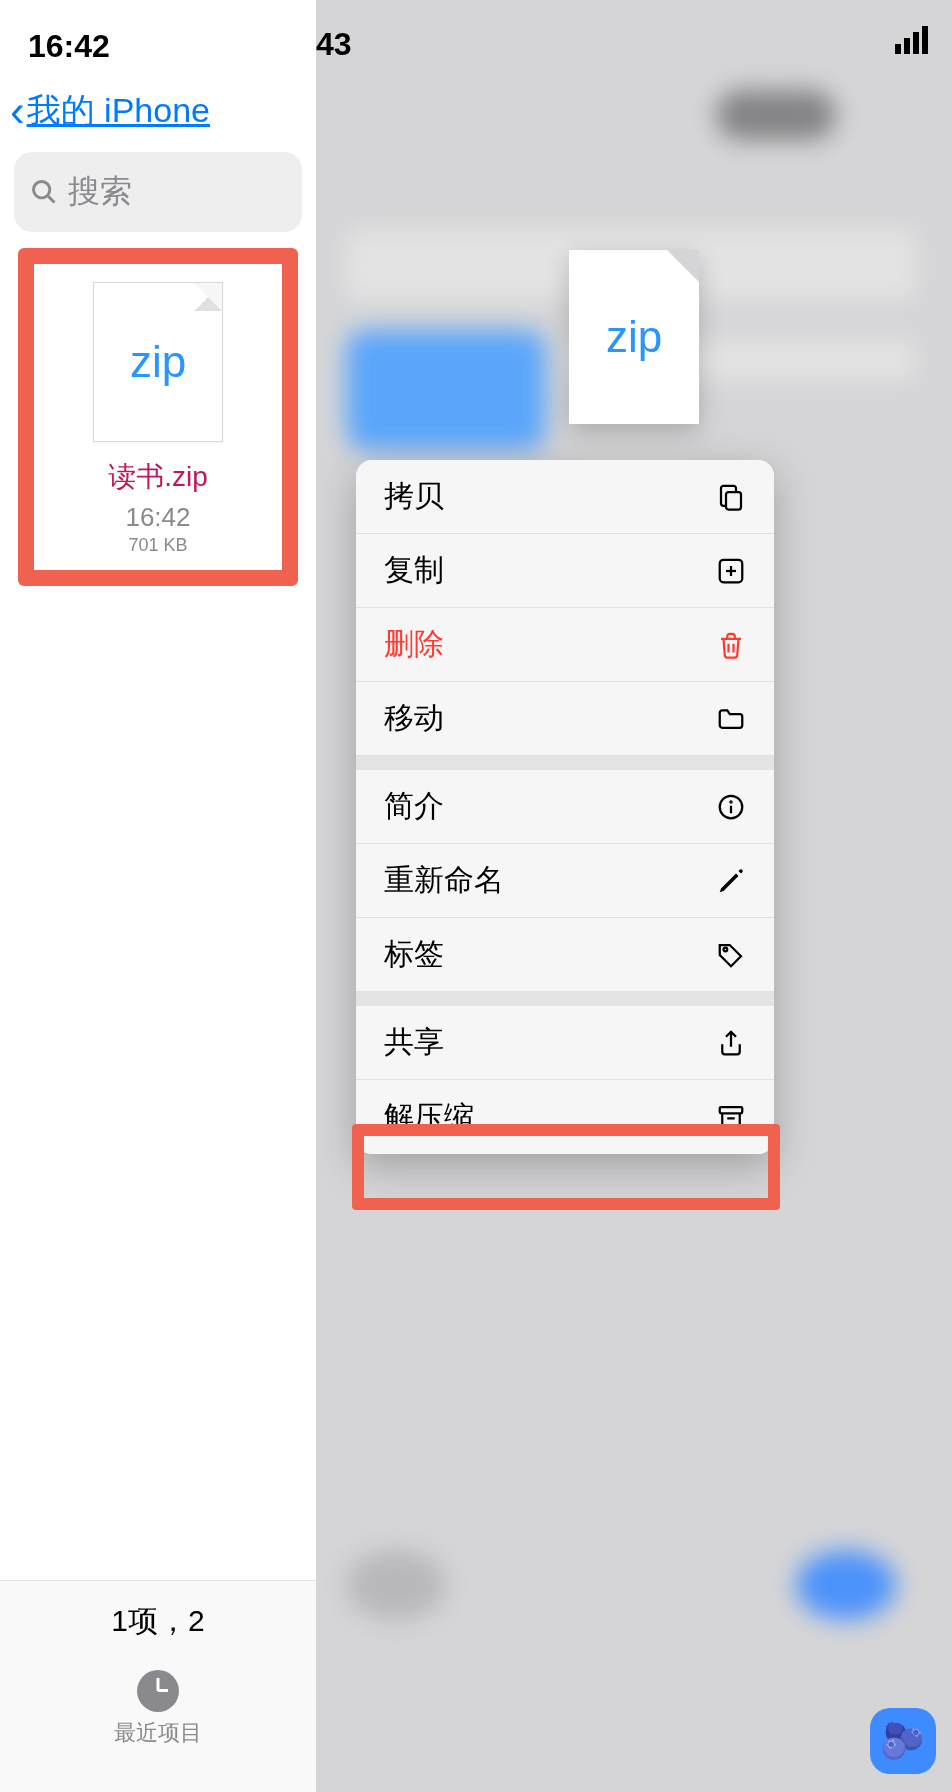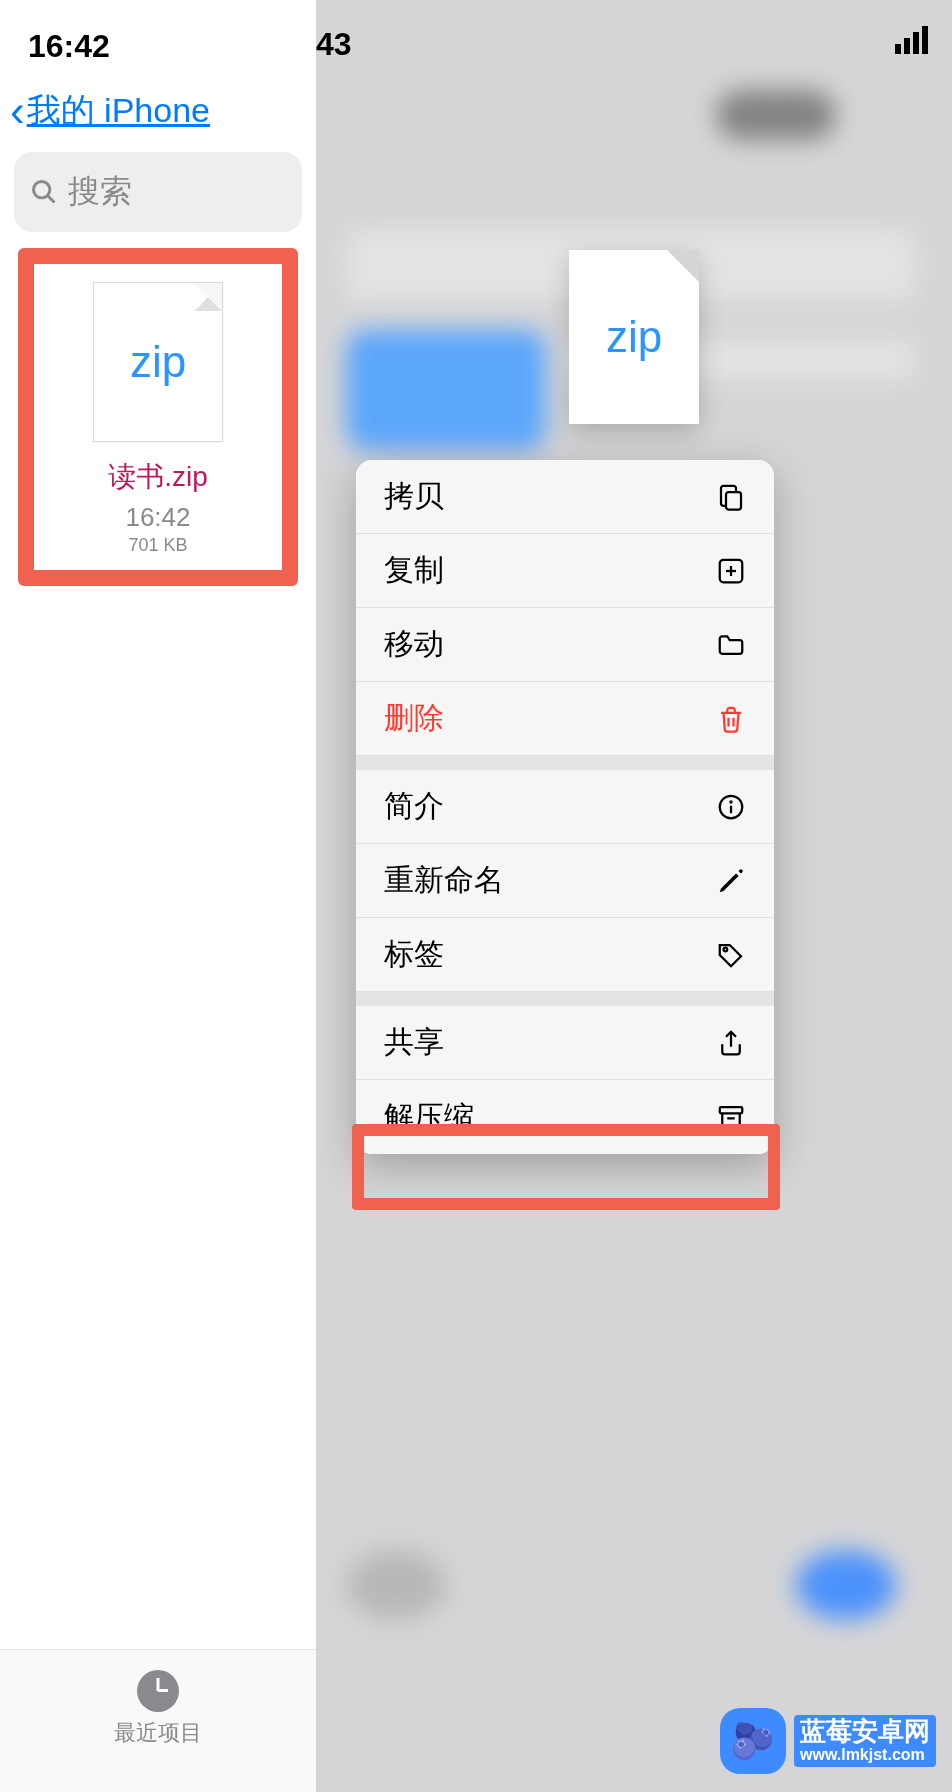--- a/index.html
+++ b/index.html
@@ -161,20 +161,21 @@
   </div>
   <div class="file-highlight">
     <div class="zip-icon">
       <span class="zip-text">zip</span>
     </div>
     <div class="file-name">读书.zip</div>
     <div class="file-time">16:42</div>
     <div class="file-size">701 KB</div>
   </div>
   <div class="footer-left">
+    <div class="footer-count">1项，2</div>
     <div class="tab-recent">
       <div class="clock-icon"></div>
       <div class="tab-label">最近项目</div>
     </div>
   </div>
 </div>
 
 <div class="right-pane">
   <div class="blur-bg">
     <div class="blur-row r1"></div>
@@ -207,34 +208,34 @@
         </svg>
     </div>
     <div class="menu-item">
       <span>复制</span>
       <svg class="icon" viewBox="0 0 24 24" fill="none" stroke="currentColor" stroke-width="1.8">
           <rect x="3" y="3" width="18" height="18" rx="3"></rect>
           <line x1="12" y1="8" x2="12" y2="16"></line>
           <line x1="8" y1="12" x2="16" y2="12"></line>
         </svg>
     </div>
-    <div class="menu-item">
-      <span>移动</span>
-      <svg class="icon" viewBox="0 0 24 24" fill="none" stroke="currentColor" stroke-width="1.8">
-          <path d="M3 7a2 2 0 0 1 2-2h4l2 3h8a2 2 0 0 1 2 2v7a2 2 0 0 1-2 2H5a2 2 0 0 1-2-2V7z"></path>
-        </svg>
-    </div>
     <div class="menu-item danger">
       <span>删除</span>
       <svg class="icon" viewBox="0 0 24 24" fill="none" stroke="currentColor" stroke-width="1.8">
           <path d="M4 7h16M9 7V5a2 2 0 0 1 2-2h2a2 2 0 0 1 2 2v2M6 7l1 13a2 2 0 0 0 2 2h6a2 2 0 0 0 2-2l1-13"></path>
           <line x1="10" y1="11" x2="10" y2="18"></line>
           <line x1="14" y1="11" x2="14" y2="18"></line>
         </svg>
     </div>
+    <div class="menu-item">
+      <span>移动</span>
+      <svg class="icon" viewBox="0 0 24 24" fill="none" stroke="currentColor" stroke-width="1.8">
+          <path d="M3 7a2 2 0 0 1 2-2h4l2 3h8a2 2 0 0 1 2 2v7a2 2 0 0 1-2 2H5a2 2 0 0 1-2-2V7z"></path>
+        </svg>
+    </div>
     <div class="menu-sep"></div>
     <div class="menu-item">
       <span>简介</span>
       <svg class="icon" viewBox="0 0 24 24" fill="none" stroke="currentColor" stroke-width="1.8">
           <circle cx="12" cy="12" r="9"></circle>
           <line x1="12" y1="11" x2="12" y2="17"></line>
           <circle cx="12" cy="8" r="0.5" fill="currentColor"></circle>
         </svg>
     </div>
     <div class="menu-item">
@@ -264,18 +265,14 @@
           <path d="M5 9v9a2 2 0 0 0 2 2h10a2 2 0 0 0 2-2V9"></path>
           <line x1="9" y1="13" x2="15" y2="13"></line>
         </svg>
     </div>
   </div>
 
   <div class="highlight-uncompress"></div>
 
   <div class="watermark">
     <div class="wm-badge">🫐</div>
-    <div class="wm-text">
-      <span class="wm-main">蓝莓安卓网</span>
-      <span class="wm-sub">www.lmkjst.com</span>
-    </div>
   </div>
 </div>
 
 </body></html>

